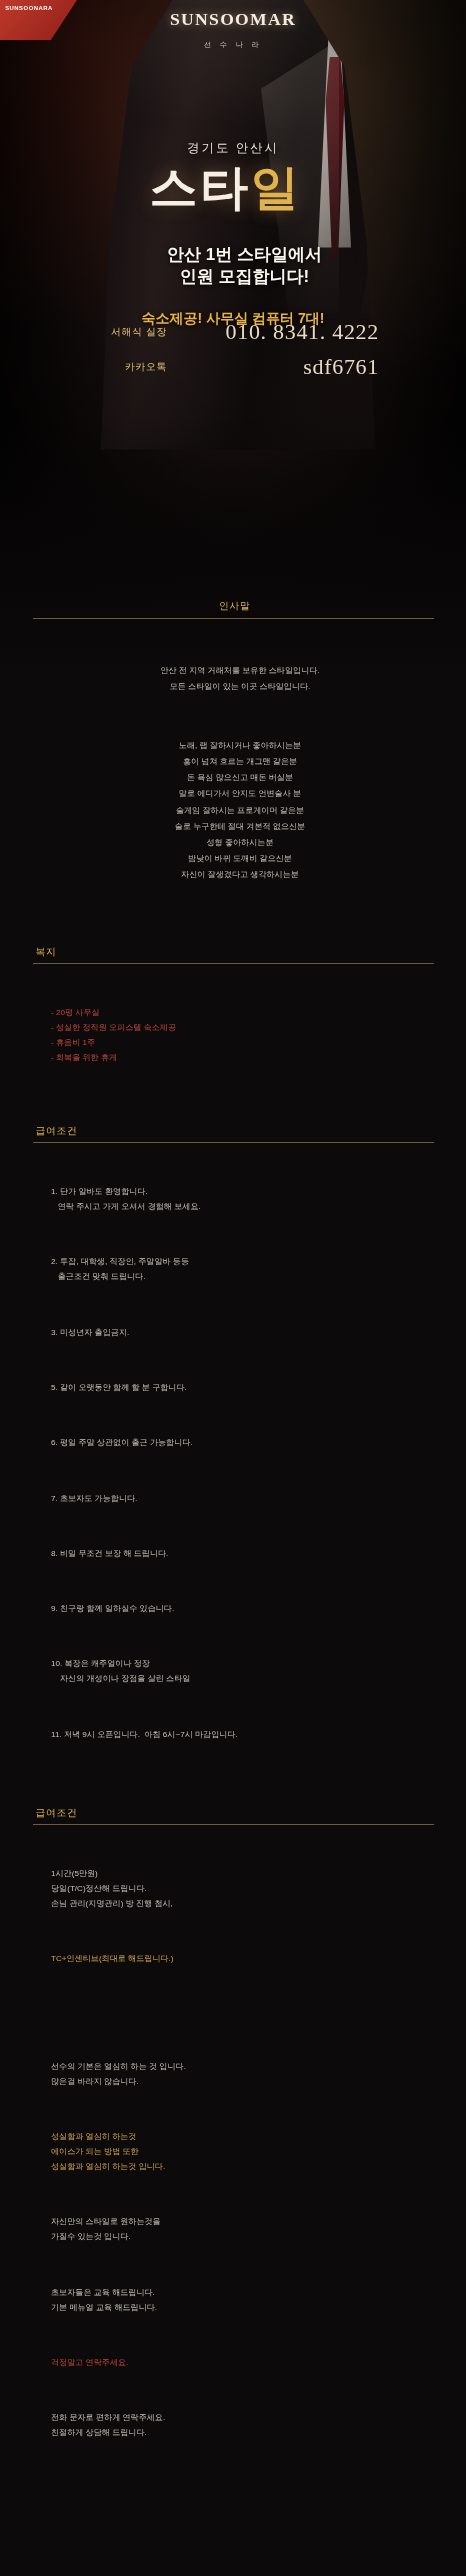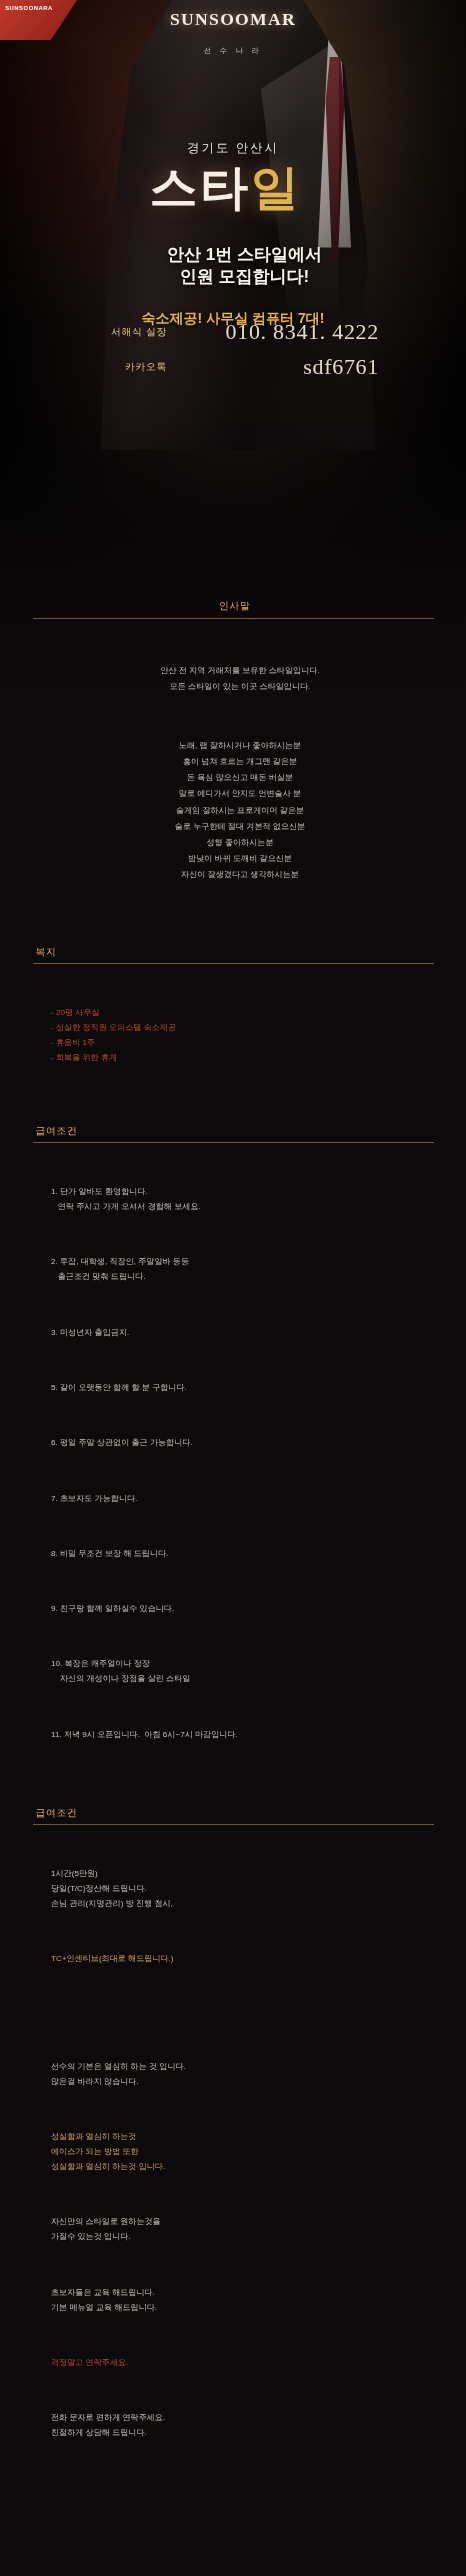--- a/index.html
+++ b/index.html
@@ -107,21 +107,21 @@
     position: absolute; left: 0; right: 0; top: 9px;
     text-align: center;
   }
   .top-logo .main {
     font-family: "Liberation Serif", "DejaVu Serif", serif;
     font-size: 17.6px; letter-spacing: 1.3px;
     color: #f3ece3; font-weight: bold;
     text-shadow: 0 0 9px rgba(255,210,160,.5);
   }
   .top-logo .sub {
-    margin-top: 16px;
+    margin-top: 10px;
     font-size: 7.2px; letter-spacing: 3.3px; color: #cfc4b6;
   }
 
   .hero-city {
     position: absolute; left: 0; right: 0; top: 140px;
     text-align: center;
     font-size: 12.4px; letter-spacing: 2px; color: #e9e2d8;
     text-shadow: 0 1.3px 5.2px rgba(0,0,0,.9);
   }
   .hero-title {

